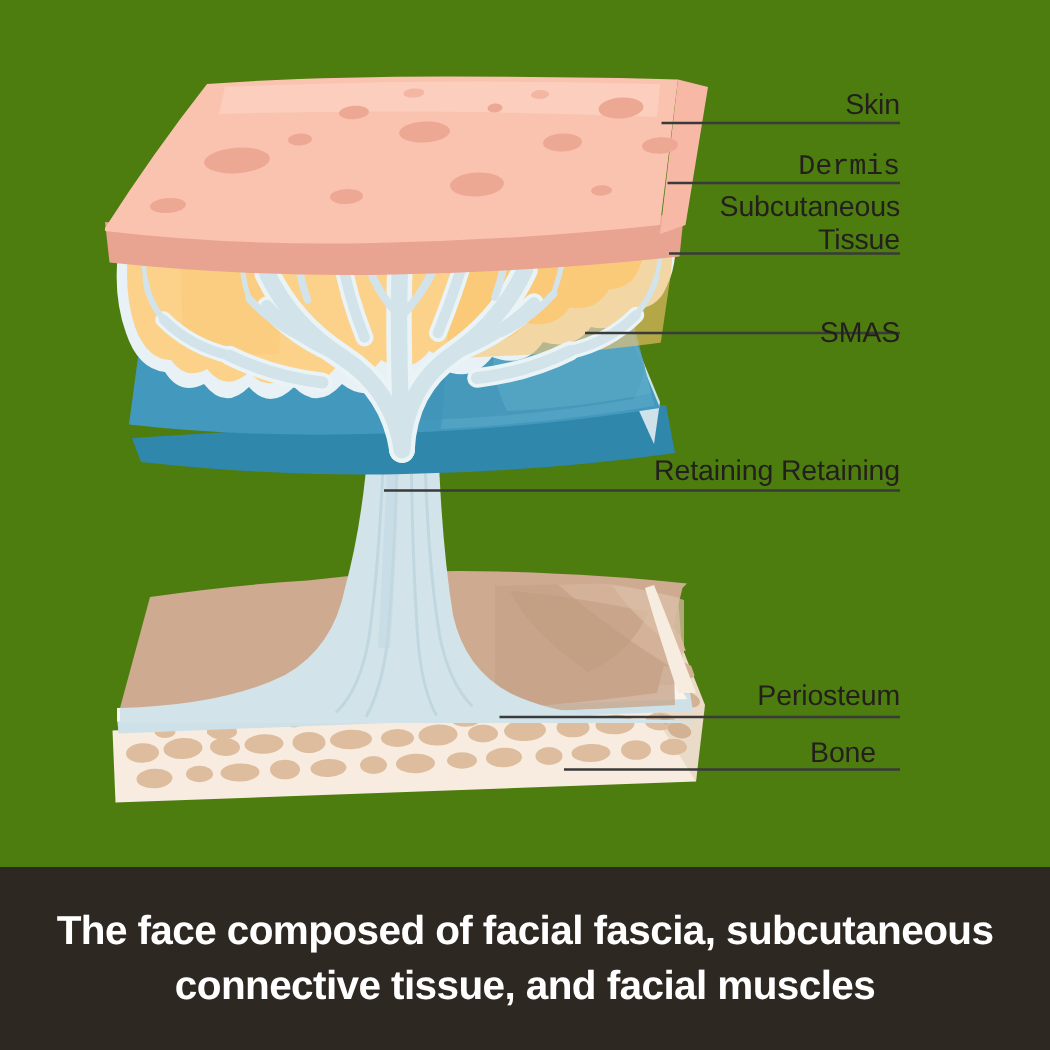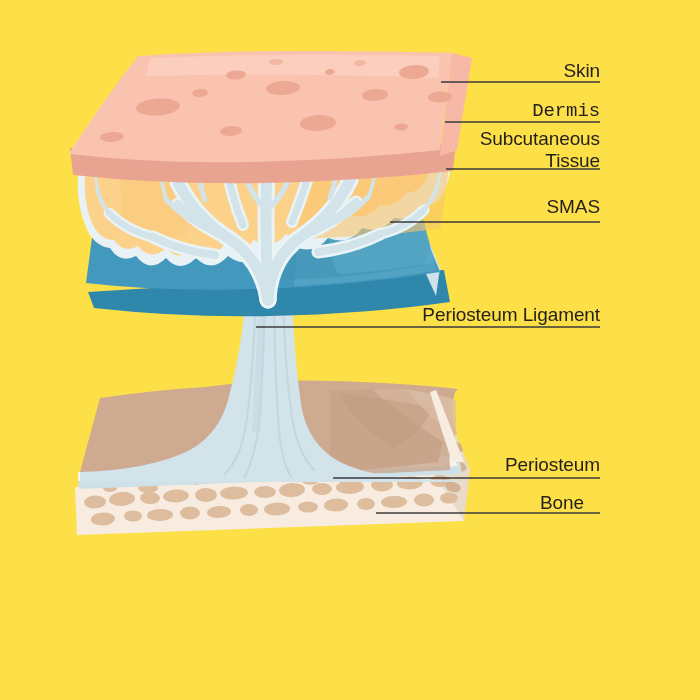--- a/index.html
+++ b/index.html
@@ -3,21 +3,21 @@
 <meta charset="utf-8">
 <style>
   html,body{margin:0;padding:0;}
   body{
     width:700px;height:700px;
     background:#ffffff;
     font-family:"Liberation Sans", sans-serif;
     overflow:hidden;
     position:relative;
   }
-  #stage{position:relative;width:700px;height:700px;background:#fde047;}
+  #stage{position:relative;width:700px;height:700px;background:#4d7c0f;}
   #figure{position:absolute;left:0;top:0;width:700px;height:580px;}
   .lbl{
     position:absolute;
     color:#231f1c;
     font-size:19px;
     line-height:22px;
     text-align:right;
     white-space:pre-line;
     letter-spacing:-0.1px;
   }
@@ -291,20 +291,24 @@
         <line x1="333" x2="600" y1="478" y2="478" stroke="#3a3a3a"></line>
         <line x1="376" x2="600" y1="513" y2="513" stroke="#3a3a3a"></line>
       </g>
   </svg>
 
   <div id="labelLayer">
       <div class="lbl" style="right: 100px; top: 60px;">Skin</div>
       <div class="lbl" style="right: 100px; top: 100px; font-family: Liberation Mono, monospace;">Dermis</div>
       <div class="lbl" style="right: 100px; top: 128px; margin-left: 24px;">Subcutaneous
 Tissue</div>
-      <div class="lbl" style="right: 100px; top: 196px;">SMAS</div>
-      <div class="lbl" style="right: 100px; top: 304px;">Periosteum Ligament</div>
+      <div class="lbl" style="right: 100px; top: 212px;">SMAS</div>
+      <div class="lbl" style="right: 100px; top: 304px;">Retaining Retaining</div>
       <div class="lbl" style="right: 100px; top: 454px; margin-left: 40px;">Periosteum</div>
       <div class="lbl" style="right: 116px; top: 492px;">Bone</div>
     </div>
 
+  <div class="caption-bar">
+    <div class="caption-text">The face composed of facial fascia, subcutaneous
+connective tissue, and facial muscles</div>
+  </div>
 
 </div>
 
 </body></html>

